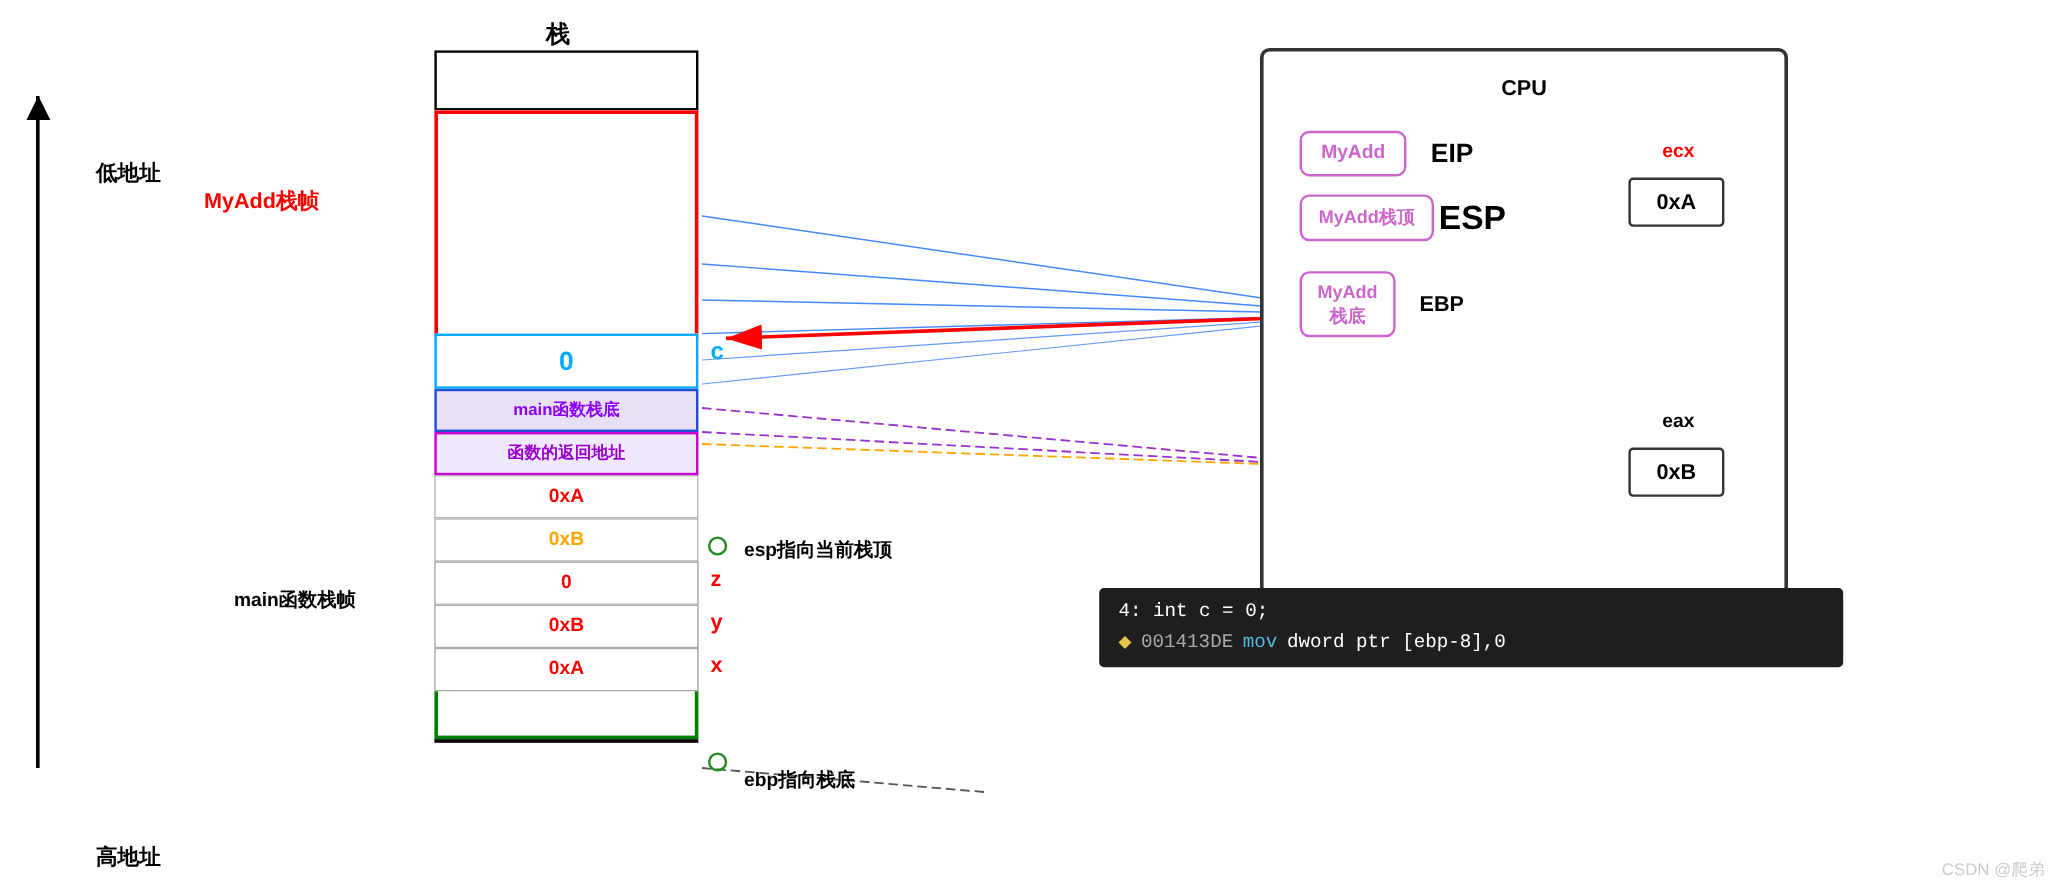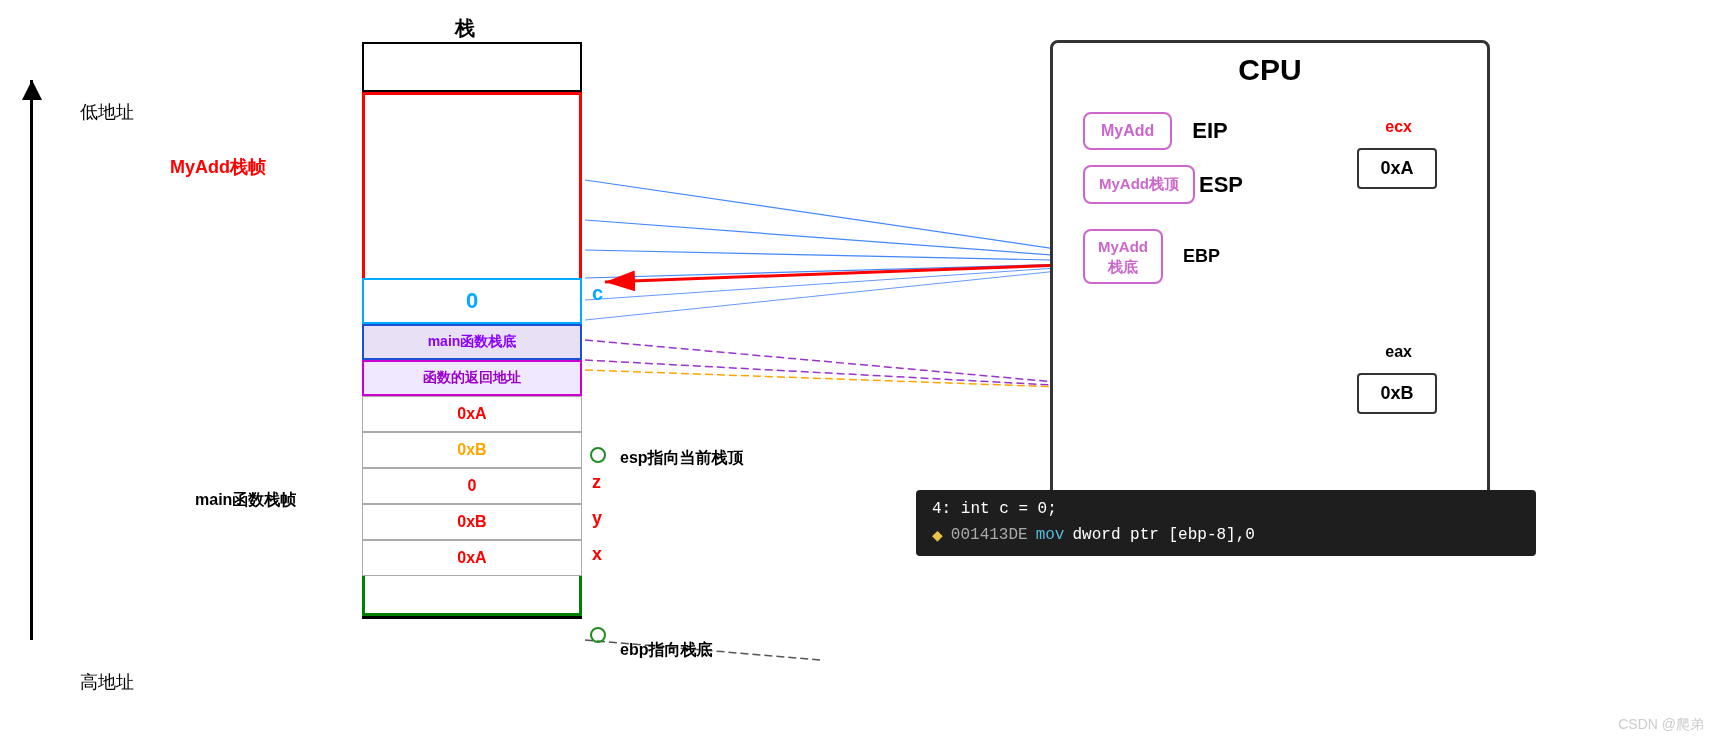--- a/index.html
+++ b/index.html
@@ -36,40 +36,41 @@
       transform: translateX(-50%);
       border-left: 10px solid transparent;
       border-right: 10px solid transparent;
       border-bottom: 20px solid #000;
     }
 
     
     .label-dizhi {
       position: absolute;
       font-size: 18px;
-      font-weight: normal;
+      font-weight: bold;
       color: #000;
+      margin-top: 32px;
     }
 
     
     .cpu-box {
       position: absolute;
       left: 1050px;
       top: 40px;
       width: 440px;
       height: 470px;
       border: 3px solid #333;
       border-radius: 8px;
       background: #fff;
     }
     .cpu-title {
       text-align: center;
-      font-size: 30px;
+      font-size: 18px;
       font-weight: bold;
-      margin: 10px 0;
+      margin: 20px 0;
     }
 
     
     .code-box {
       position: absolute;
       left: 916px;
       top: 490px;
       width: 620px;
       background: #1e1e1e;
       color: #fff;
@@ -213,21 +214,21 @@
 <div class="cpu-box">
   <div class="cpu-title">CPU</div>
 
   <div style="display:flex; align-items:center; margin: 25px 30px 15px 30px; gap:20px;">
     <div style="border:2px solid #cc66cc; border-radius:8px; padding:8px 16px; color:#cc66cc; font-size:16px; font-weight:bold; min-width:80px; text-align:center;">MyAdd</div>
     <div style="font-size:22px; font-weight:bold;">EIP</div>
   </div>
 
   <div style="display:flex; align-items:center; margin: 15px 30px; gap:4px;">
     <div style="border:2px solid #cc66cc; border-radius:8px; padding:8px 14px; color:#cc66cc; font-size:15px; font-weight:bold; min-width:80px; text-align:center;">MyAdd栈顶</div>
-    <div style="font-size:22px; font-weight:bold;">ESP</div>
+    <div style="font-size:28px; font-weight:bold;">ESP</div>
   </div>
 
   <div style="display:flex; align-items:center; margin: 25px 30px 15px 30px; gap:20px;">
     <div style="border:2px solid #cc66cc; border-radius:8px; padding:6px 12px; color:#cc66cc; font-size:15px; font-weight:bold; min-width:80px; text-align:center; line-height:1.3;">
       <span>MyAdd</span><br>
       <span>栈底</span>
     </div>
     <div style="font-size:18px; font-weight:bold;">EBP</div>
   </div>
 

